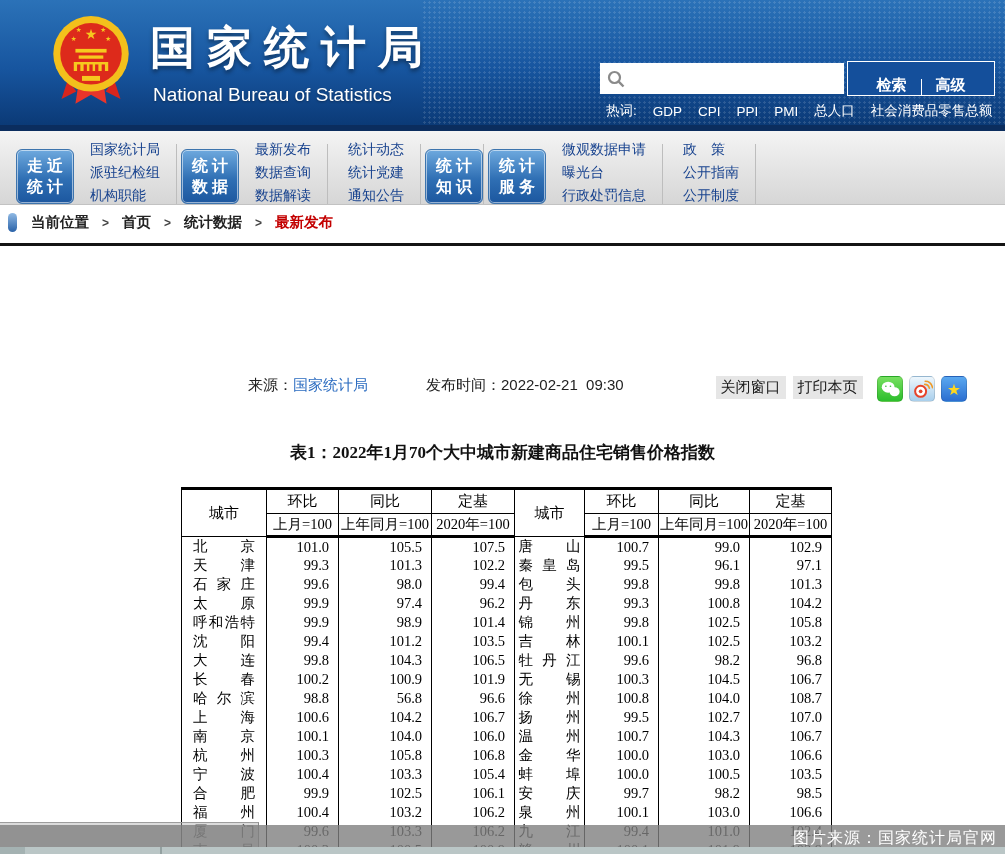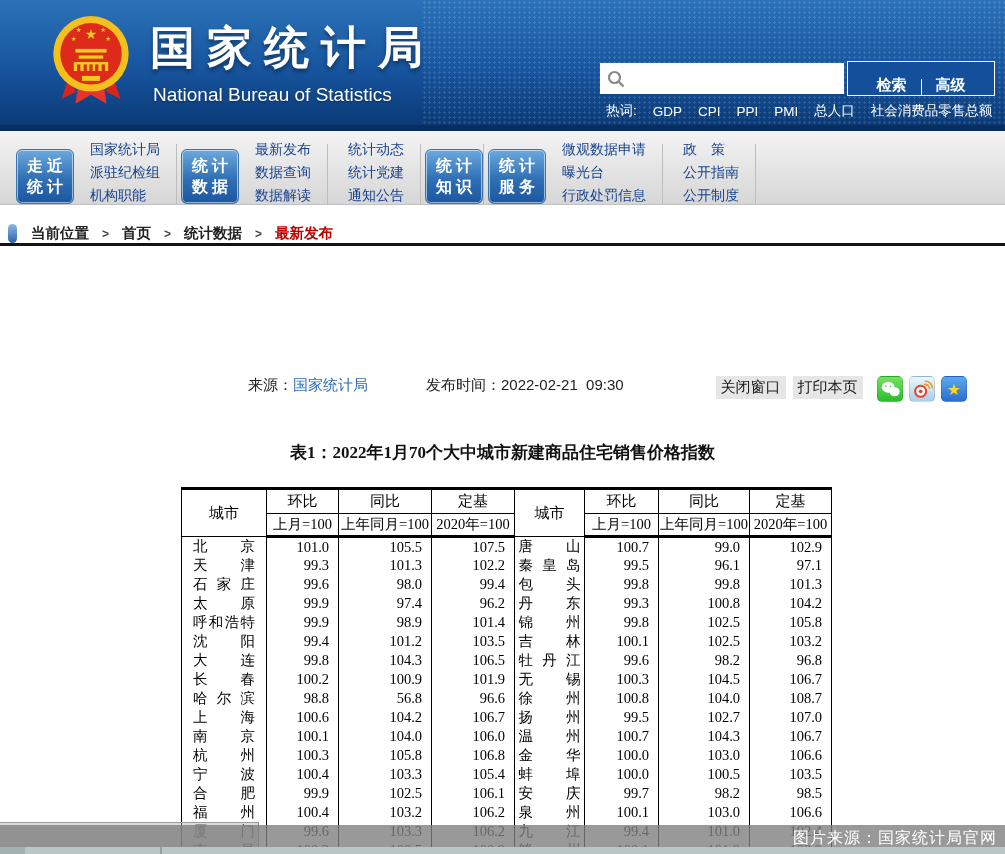--- a/index.html
+++ b/index.html
@@ -40,21 +40,21 @@
        color:#fff;font-weight:bold;font-size:16px;display:flex;flex-direction:column;
        align-items:center;justify-content:center;line-height:1.3;letter-spacing:4px;
        text-indent:4px;cursor:pointer;}
   .nav-col{display:flex;flex-direction:column;justify-content:center;gap:5px;
        padding:0 16px;height:62px;}
   .nav-link{font-size:14px;color:#17428e;cursor:pointer;white-space:nowrap;}
   .nav-divider{width:1px;height:60px;background:#bdbdbd;margin-right:4px;flex:0 0 auto;}
 
   
   .crumb{position:absolute;top:213px;left:0;width:1005px;height:30px;background:#fff;
-       border-bottom:3px solid #141414;display:flex;align-items:flex-end;
+       border-bottom:3px solid #141414;display:flex;align-items:flex-start;
        font-size:14.5px;font-weight:bold;color:#222;box-sizing:content-box;}
   .crumb-pill{width:9px;height:19px;border-radius:5px;margin:0 14px 0 8px;
        background:linear-gradient(180deg,#8fb9e4,#2a62a8);}
   .crumb-sep{margin:0 13px;color:#444;font-size:12px;}
   .crumb-item{cursor:pointer;}
   .crumb-current{color:#c30000;}
 
   
   .art-title{position:absolute;top:305px;left:0;width:1005px;text-align:center;
        font-size:24px;font-weight:bold;color:#1b4f9a;letter-spacing:1px;}

